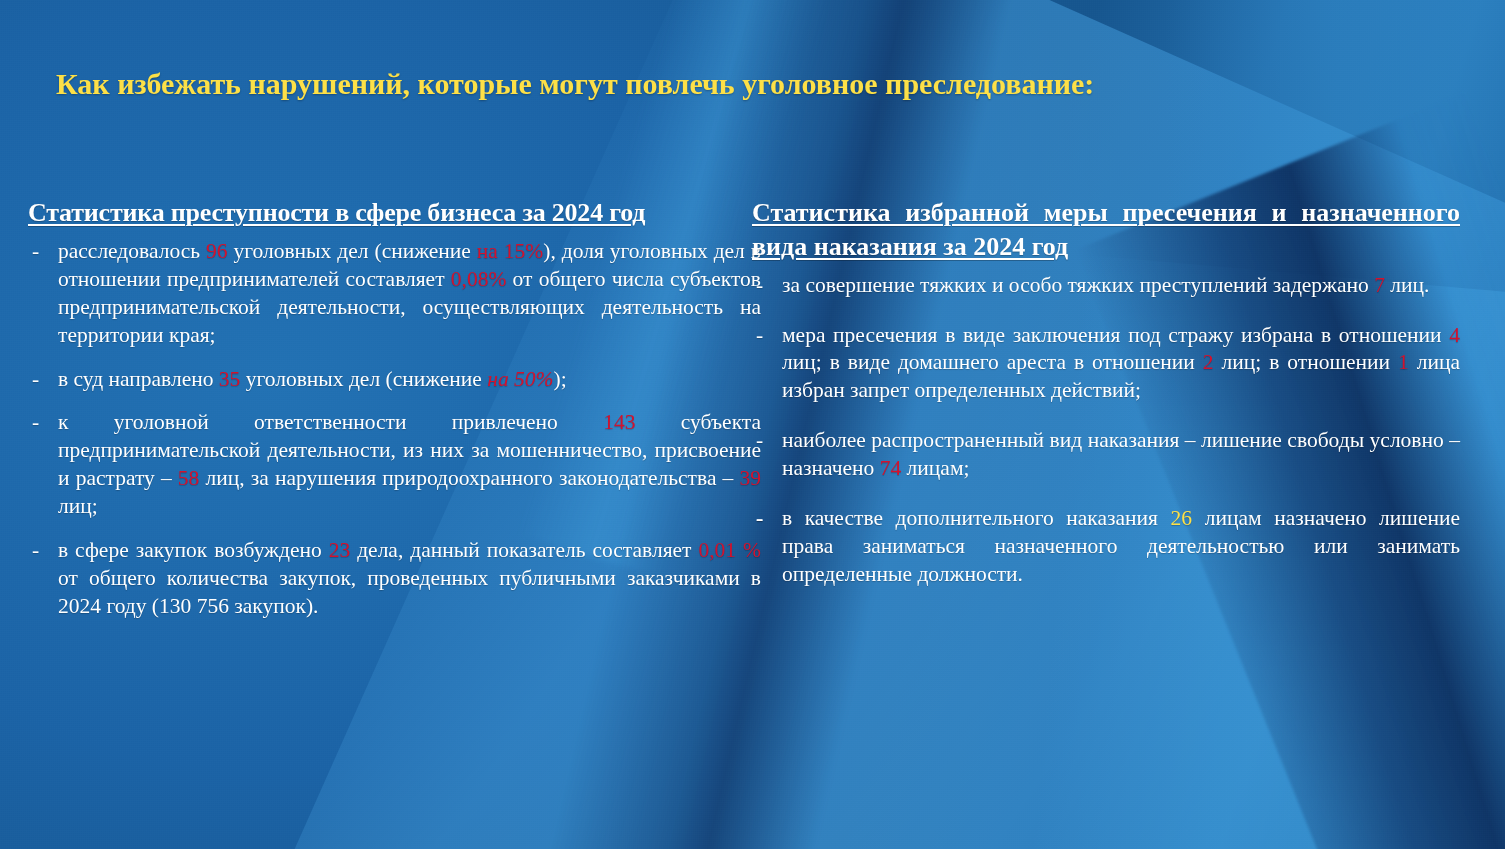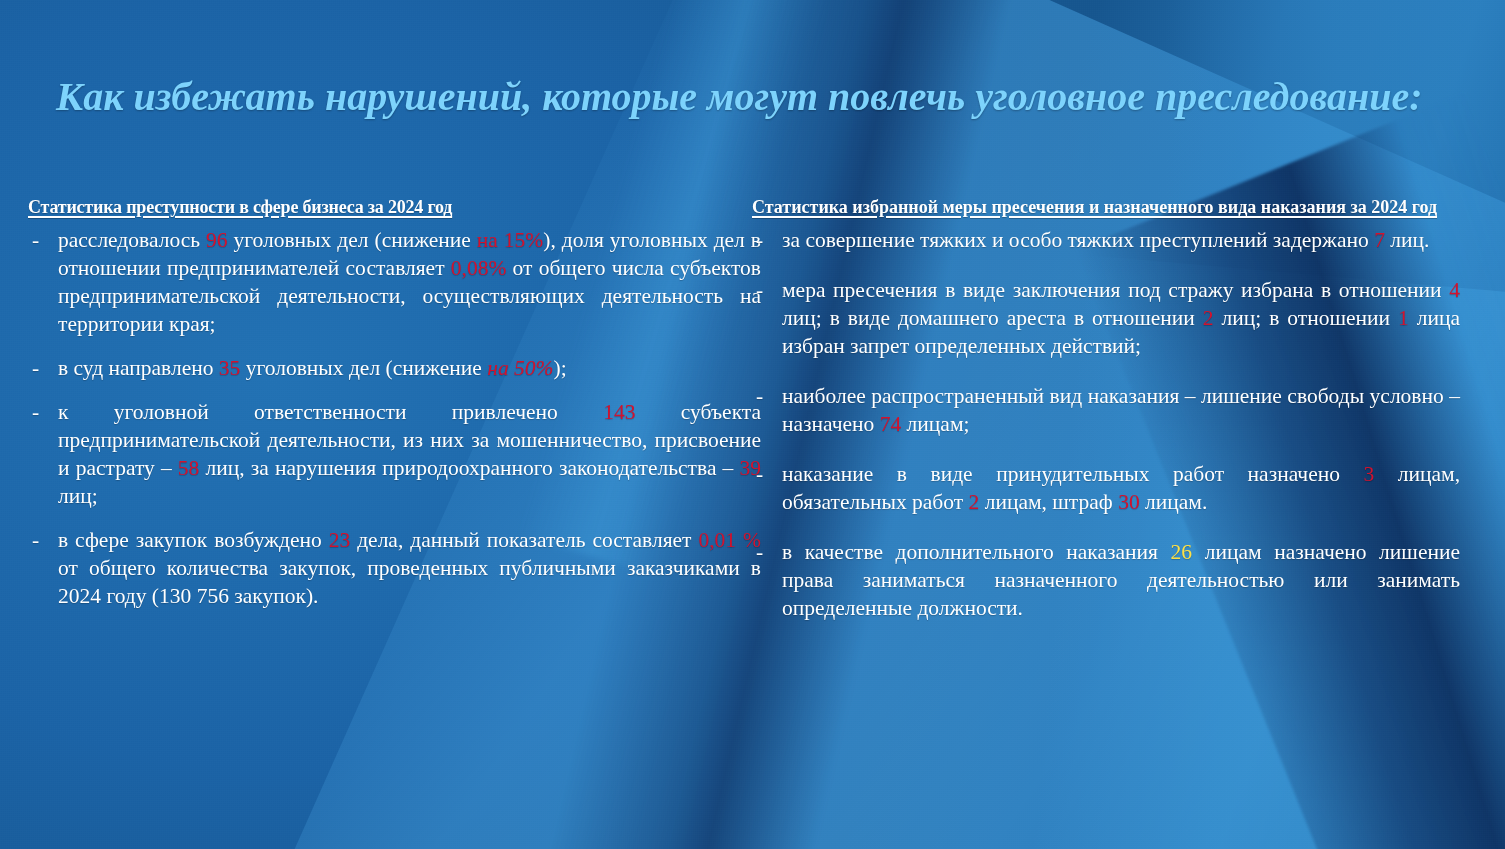--- a/index.html
+++ b/index.html
@@ -120,46 +120,45 @@
     z-index: 5;
     width: 100%;
     height: 100%;
   }
 
   .slide-title {
     position: absolute;
     left: 56px;
     top: 44px;
     width: 1395px;
-    color: #7dd3fc;
-    font-size: 40px;
+    color: #fde047;
+    font-size: 30px;
     font-weight: bold;
     line-height: 1.32;
     letter-spacing: 0px;
     text-shadow: 0 1px 2px rgba(0,0,0,0.28);
-    font-style: italic;
   }
 
   .columns {
     position: absolute;
     left: 0;
     top: 196px;
     width: 100%;
     height: 640px;
   }
   .col {
     position: absolute;
     top: 0;
   }
   .col-left  { left: 28px;  width: 733px; }
   .col-right { left: 752px; width: 708px; }
 
   .col-heading {
     color: #ffffff;
-    font-size: 18px;
+    font-size: 26px;
     font-weight: bold;
     line-height: 1.30;
     text-align: justify;
     text-decoration: underline;
     text-underline-offset: 3px;
     text-decoration-thickness: 2px;
     margin: 0 0 8px 0;
     text-shadow: 0 1px 1px rgba(0,0,0,0.25);
   }
   .col-left .col-heading {
@@ -232,20 +231,20 @@
             <li><span class="dash">-</span><span><span>в сфере закупок возбуждено </span><span style="color: rgb(210, 18, 46);">23</span><span> дела, данный показатель составляет </span><span style="color: rgb(210, 18, 46);">0,01 %</span><span> от общего количества закупок, проведенных публичными заказчиками в 2024 году (130 756 закупок).</span></span></li>
           </ul>
       </div>
 
       <div class="col col-right">
         <div class="col-heading">Статистика избранной меры пресечения и назначенного вида наказания за 2024 год</div>
         <ul class="bullets">
             <li><span class="dash">-</span><span><span>за совершение тяжких и особо тяжких преступлений задержано </span><span style="color: rgb(210, 18, 46);">7</span><span> лиц.</span></span></li>
             <li><span class="dash">-</span><span><span>мера пресечения   в виде заключения под стражу избрана в отношении </span><span style="color: rgb(210, 18, 46);">4</span><span> лиц; в виде домашнего ареста в отношении </span><span style="color: rgb(210, 18, 46);">2</span><span> лиц; в отношении </span><span style="color: rgb(210, 18, 46);">1</span><span> лица избран запрет определенных действий;</span></span></li>
             <li><span class="dash">-</span><span><span>наиболее распространенный вид наказания – лишение свободы условно – назначено </span><span style="color: rgb(210, 18, 46);">74</span><span> лицам;</span></span></li>
-            <li><span class="dash">-</span><span><span>наказание в виде принудительных работ назначено </span><span style="color: rgb(210, 18, 46);">3</span><span> лицам, обязательных работ </span><span style="color: rgb(210, 18, 46);">2</span><span> лицам, штраф </span><span style="color: rgb(210, 18, 46);">30</span><span> лицам.</span></span></li>
+            <li><span class="dash">-</span></li>
             <li><span class="dash">-</span><span><span>в качестве дополнительного наказания </span><span style="color: #fde047;">26</span><span> лицам назначено лишение права заниматься назначенного деятельностью или занимать определенные должности.</span></span></li>
           </ul>
       </div>
 
     </div>
   </div>
 </div>
 
 </body></html>

